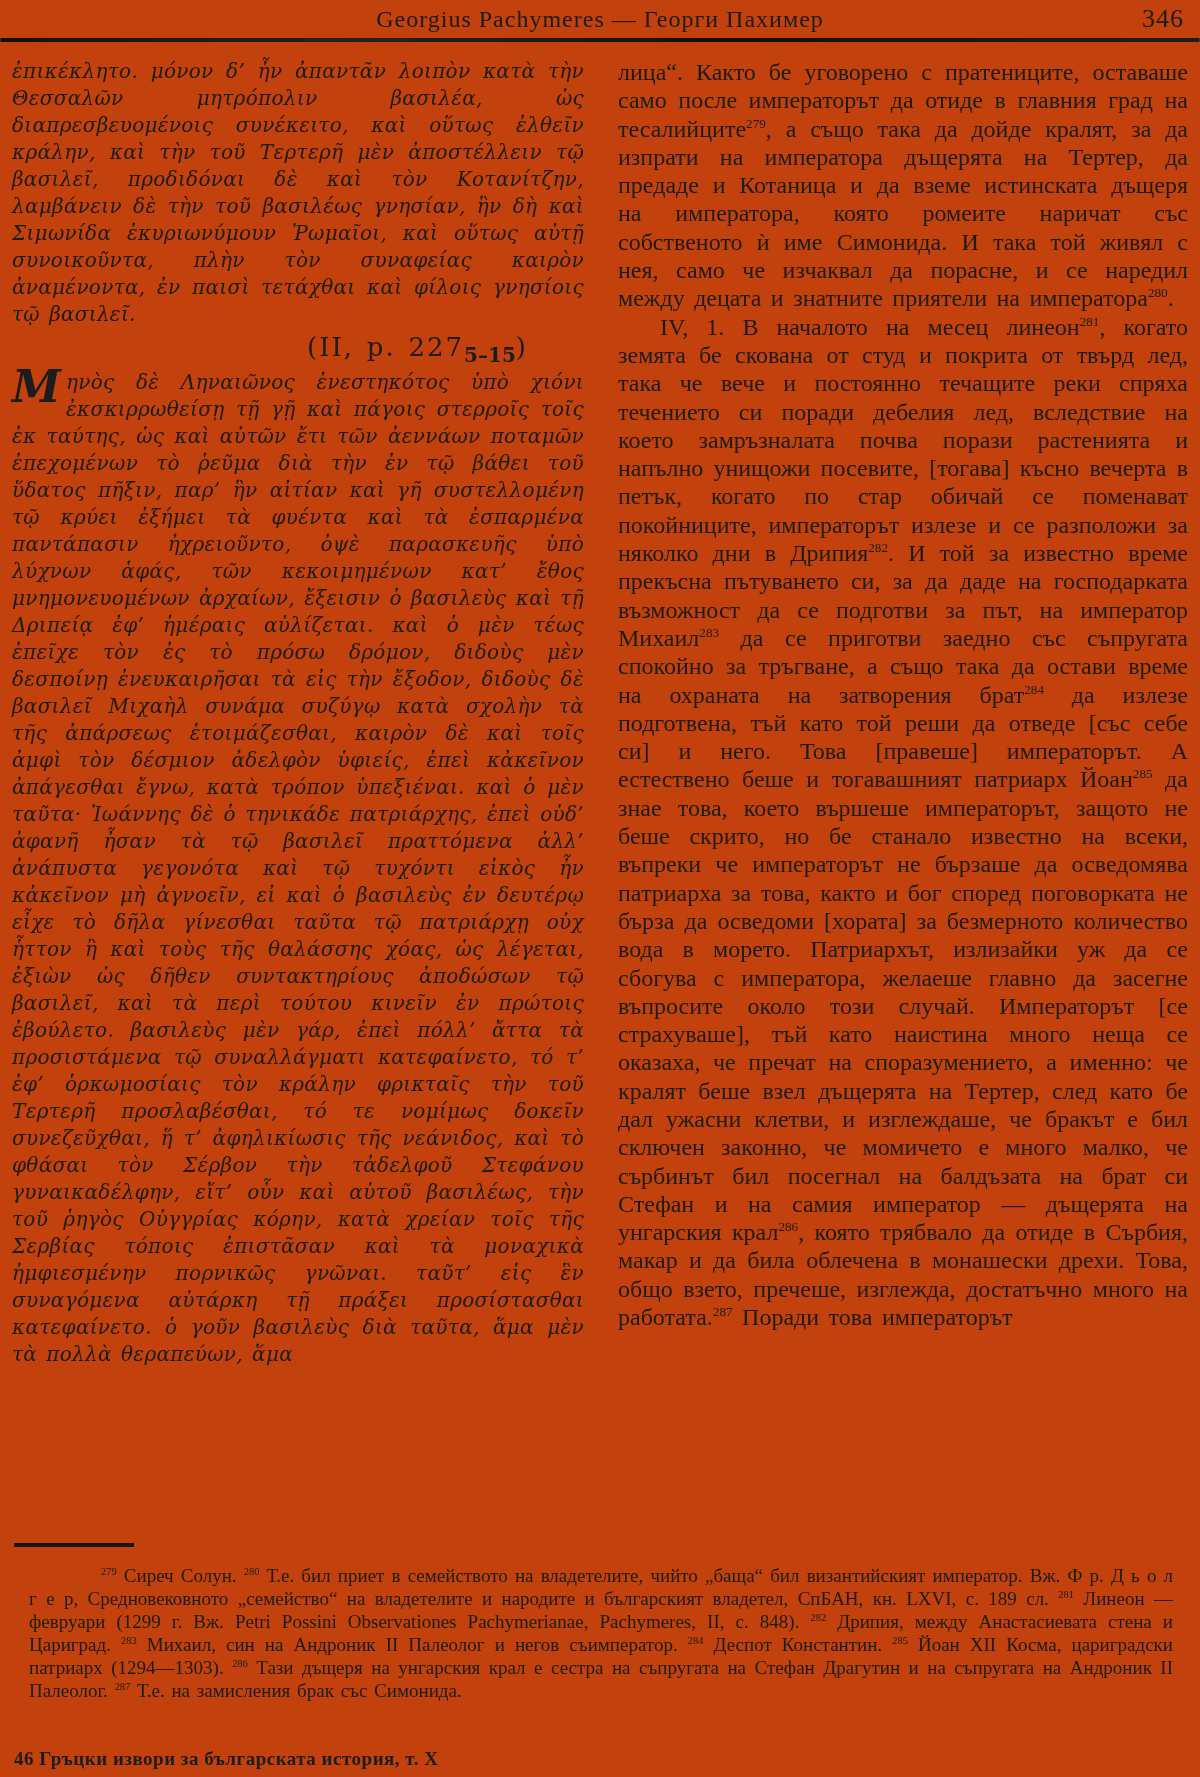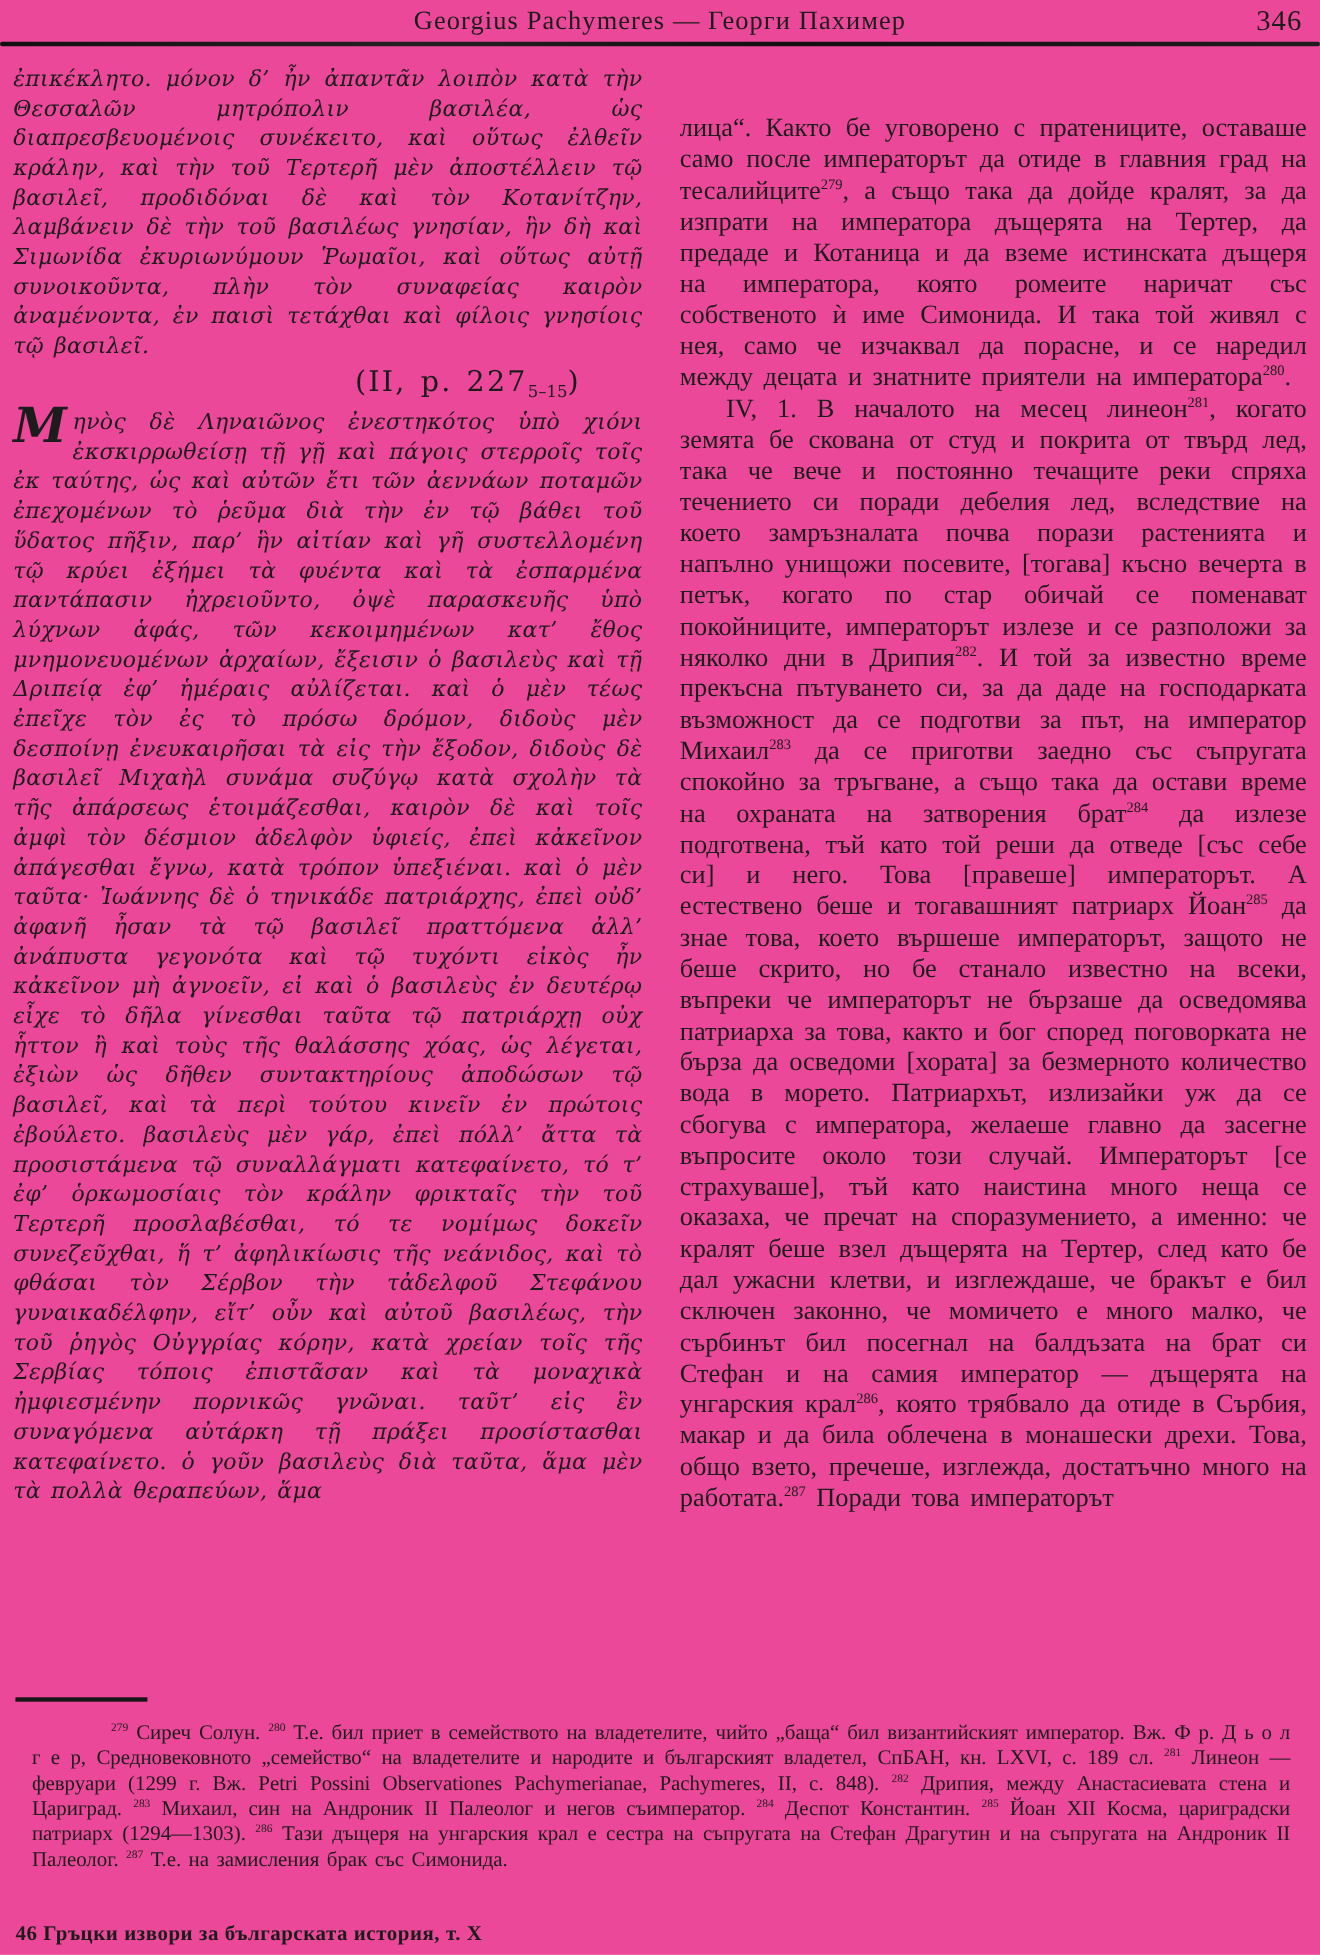--- a/index.html
+++ b/index.html
@@ -1,21 +1,21 @@
 <!DOCTYPE html>
 <html><head>
 <meta charset="utf-8">
 <title>Scanned book page</title>
 <style>
   html,body{margin:0;padding:0;}
   body{background:#e9e7e2;}
   .page{
     position:relative;
     width:1200px;height:1777px;
-    background:#ec4899;
+    background:#c2410c;
     color:#1c1c1c;
     font-family:"Liberation Serif",serif;
     overflow:hidden;
   }
   
   .running-title{
     position:absolute;top:6px;left:0;width:100%;
     text-align:center;font-size:24px;letter-spacing:1px;
   }
   .page-number{
@@ -43,36 +43,36 @@
   .greek p{margin:0;}
   .citation{
     font-style:normal;
     font-size:26px;
     text-align:right;
     padding-right:56px;
     margin-top:6px;
     letter-spacing:2px;
     white-space:nowrap;
   }
-  .citation sub{font-size:15px;letter-spacing:0;}
+  .citation sub{font-size:20px;letter-spacing:0;font-weight:bold;}
   .section-label{
     font-family:"Liberation Serif",serif;
     font-style:normal;font-weight:bold;
     font-size:19px;letter-spacing:1px;
     margin:44px 0 -2px 14px;
   }
   .dropcap{
     float:left;
     font-size:44px;line-height:32px;
     font-weight:bold;font-style:italic;
     padding:2px 5px 0 0;
   }
   .bulgarian{
     font-size:24px;line-height:28.3px;
-    text-align:justify;word-spacing:3.5px;margin-top:45px;
+    text-align:justify;word-spacing:3.5px;
   }
   .bulgarian p{margin:0;}
   .bulgarian p.indented{text-indent:42px;}
   sup{font-size:.55em;line-height:0;vertical-align:super;}
   
   .footnotes{position:absolute;top:1543px;left:12px;width:1178px;}
   .fn-rule{width:120px;height:4px;background:#161616;margin:0 0 8px 2px;}
   .fn-text{
     margin:17px;font-size:19px;line-height:23px;
     text-align:justify;text-indent:72px;word-spacing:2px;

